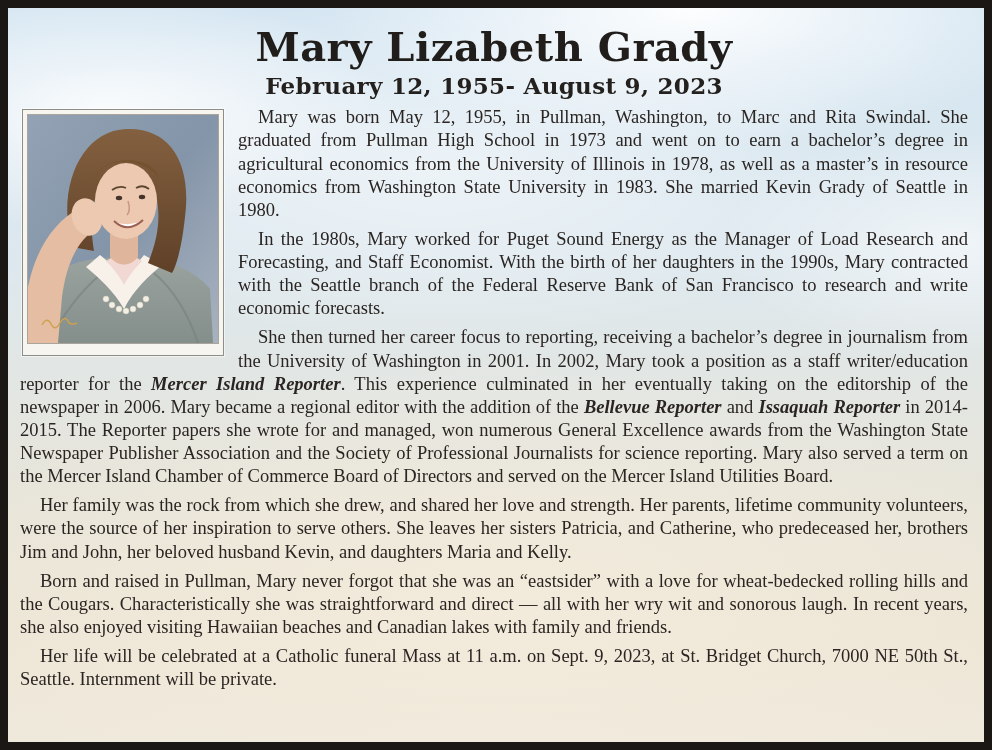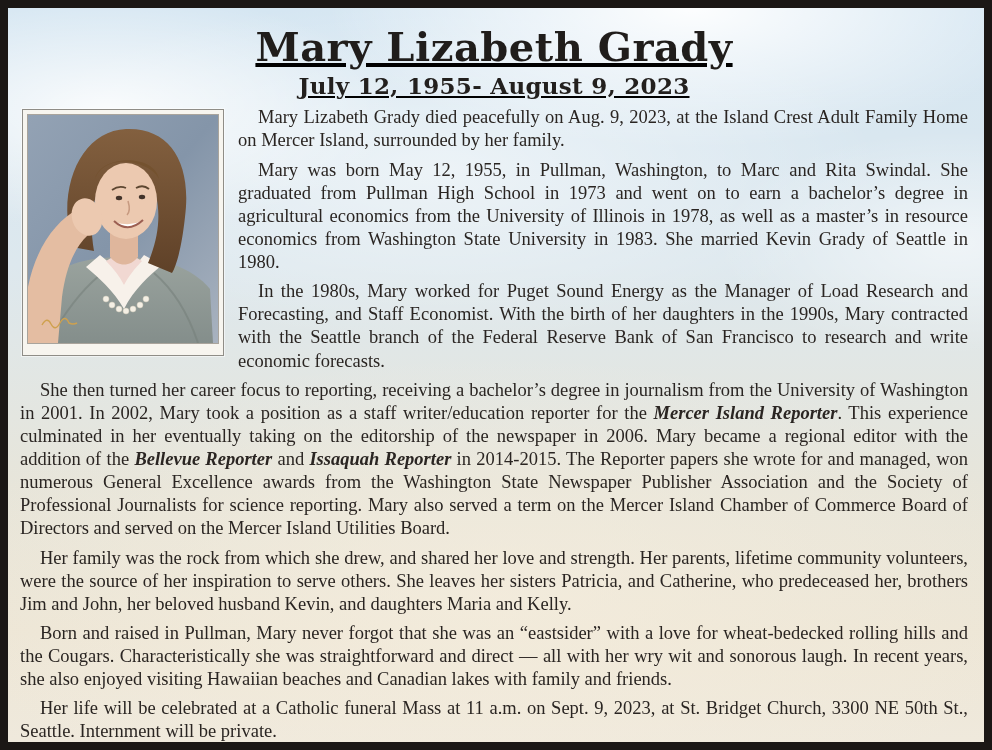--- a/index.html
+++ b/index.html
@@ -15,21 +15,21 @@
     overflow: hidden;
     padding: 4px 16px 6px 12px;
     background:
       radial-gradient(520px 200px at 70% 0%,  rgba(255,255,255,0.95), rgba(255,255,255,0) 70%),
       radial-gradient(420px 170px at 10% 14%, rgba(255,255,255,0.85), rgba(255,255,255,0) 70%),
       radial-gradient(620px 240px at 44% 22%, rgba(255,255,255,0.50), rgba(255,255,255,0) 72%),
       radial-gradient(340px 160px at 97% 32%, rgba(255,255,255,0.55), rgba(255,255,255,0) 70%),
       radial-gradient(760px 320px at 50% 80%, rgba(246,238,222,0.65), rgba(246,238,222,0) 75%),
       linear-gradient(180deg, #d5e6f2 0%, #dde8ee 35%, #e7e5da 65%, #ede6d6 85%, #efe9dc 100%);
   }
-  header { text-align: center; text-decoration: underline; }
+  header { text-align: center; }
   h1.obit-title {
     margin: 14px 0 0 0;
     font-family: "DejaVu Serif", serif;
     font-size: 40px; line-height: 1.05;
     font-weight: bold; color: #201d1b;
     letter-spacing: 0.5px;
   }
   h2.obit-dates {
     margin: 5px 0 8px 0;
     font-family: "DejaVu Serif", serif;
@@ -59,21 +59,21 @@
     box-shadow: 0 0 0 1px rgba(255,255,255,0.5);
   }
   figure.photo svg { display: block; width: 190px; height: 228px; outline: 1px solid #a9a49c; }
 </style>
 </head>
 <body>
 
 <div class="page">
   <header>
     <h1 class="obit-title">Mary Lizabeth Grady</h1>
-    <h2 class="obit-dates">July 12, 1955- August 9, 2023</h2>
+    <h2 class="obit-dates">February 12, 1955- August 9, 2023</h2>
   </header>
 
   <div class="content">
     <figure class="photo">
       <svg viewBox="0 0 190 228" xmlns="http://www.w3.org/2000/svg">
         <defs>
           <linearGradient id="pbg" x1="0" y1="0" x2="1" y2="1">
             <stop offset="0" stop-color="#93a2b4"></stop>
             <stop offset="0.5" stop-color="#8495a9"></stop>
             <stop offset="1" stop-color="#a8b2bf"></stop>
@@ -122,21 +122,20 @@
           <circle cx="98" cy="196" r="3" fill="#f4efe4" stroke="#cfc8b8" stroke-width="0.5"></circle>
           <circle cx="105" cy="194" r="3" fill="#f4efe4" stroke="#cfc8b8" stroke-width="0.5"></circle>
           <circle cx="112" cy="190" r="3" fill="#f4efe4" stroke="#cfc8b8" stroke-width="0.5"></circle>
           <circle cx="118" cy="184" r="3" fill="#f4efe4" stroke="#cfc8b8" stroke-width="0.5"></circle>
         </g>
 
         <path d="M14,210 q5,-9 9,-1 t9,-1 t9,0 q4,2 8,0" stroke="#cfa14e" stroke-width="1.4" fill="none"></path>
       </svg>
     </figure>
 
-    <p>Mary Lizabeth Grady died peacefully on Aug. 9, 2023, at the Island Crest Adult Family Home on Mercer Island, surrounded by her family.</p>
     <p>Mary was born May 12, 1955, in Pullman, Washington, to Marc and Rita Swindal. She graduated from Pullman High School in 1973 and went on to earn a bachelor’s degree in agricultural economics from the University of Illinois in 1978, as well as a master’s in resource economics from Washington State University in 1983. She married Kevin Grady of Seattle in 1980.</p>
     <p>In the 1980s, Mary worked for Puget Sound Energy as the Manager of Load Research and Forecasting, and Staff Economist. With the birth of her daughters in the 1990s, Mary contracted with the Seattle branch of the Federal Reserve Bank of San Francisco to research and write economic forecasts.</p>
     <p><span>She then turned her career focus to reporting, receiving a bachelor’s degree in journalism from the University of Washington in 2001. In 2002, Mary took a position as a staff writer/education reporter for the </span><span class="italic">Mercer Island Reporter</span><span>. This experience culminated in her eventually taking on the editorship of the newspaper in 2006. Mary became a regional editor with the addition of the </span><span class="italic">Bellevue Reporter</span><span> and </span><span class="italic">Issaquah Reporter</span><span> in 2014-2015. The Reporter papers she wrote for and managed, won numerous General Excellence awards from the Washington State Newspaper Publisher Association and the Society of Professional Journalists for science reporting. Mary also served a term on the Mercer Island Chamber of Commerce Board of Directors and served on the Mercer Island Utilities Board.</span></p>
     <p>Her family was the rock from which she drew, and shared her love and strength. Her parents, lifetime community volunteers, were the source of her inspiration to serve others. She leaves her sisters Patricia, and Catherine, who predeceased her, brothers Jim and John, her beloved husband Kevin, and daughters Maria and Kelly.</p>
     <p>Born and raised in Pullman, Mary never forgot that she was an “eastsider” with a love for wheat-bedecked rolling hills and the Cougars. Characteristically she was straightforward and direct — all with her wry wit and sonorous laugh. In recent years, she also enjoyed visiting Hawaiian beaches and Canadian lakes with family and friends.</p>
-    <p>Her life will be celebrated at a Catholic funeral Mass at 11 a.m. on Sept. 9, 2023, at St. Bridget Church, 3300 NE 50th St., Seattle. Internment will be private.</p>
+    <p>Her life will be celebrated at a Catholic funeral Mass at 11 a.m. on Sept. 9, 2023, at St. Bridget Church, 7000 NE 50th St., Seattle. Internment will be private.</p>
   </div>
 </div>
 
 </body></html>

